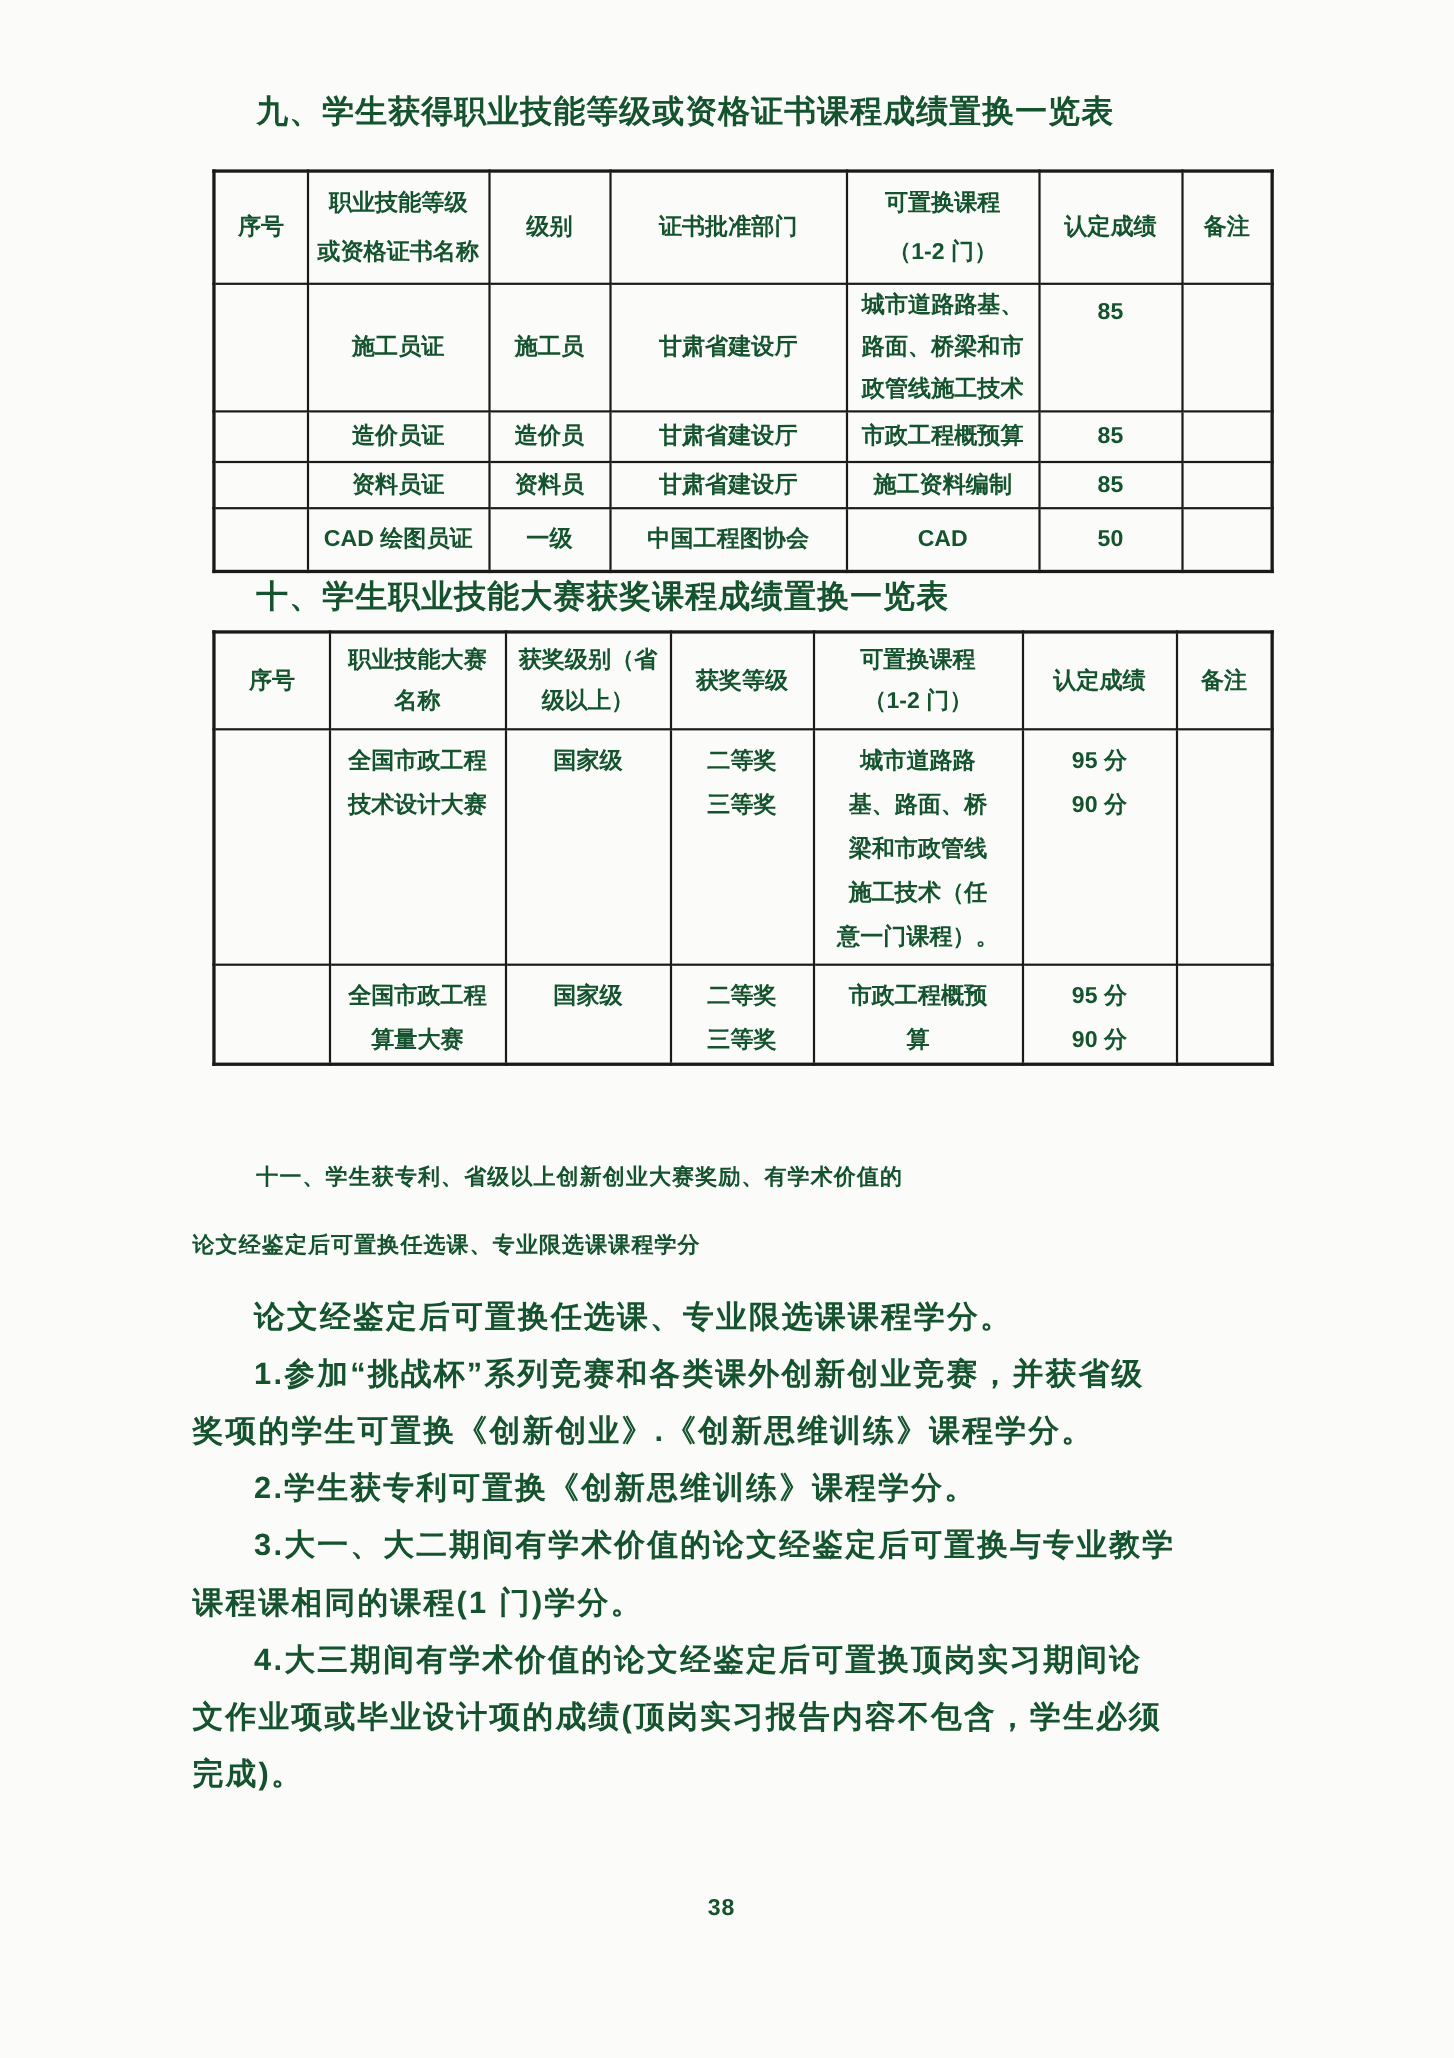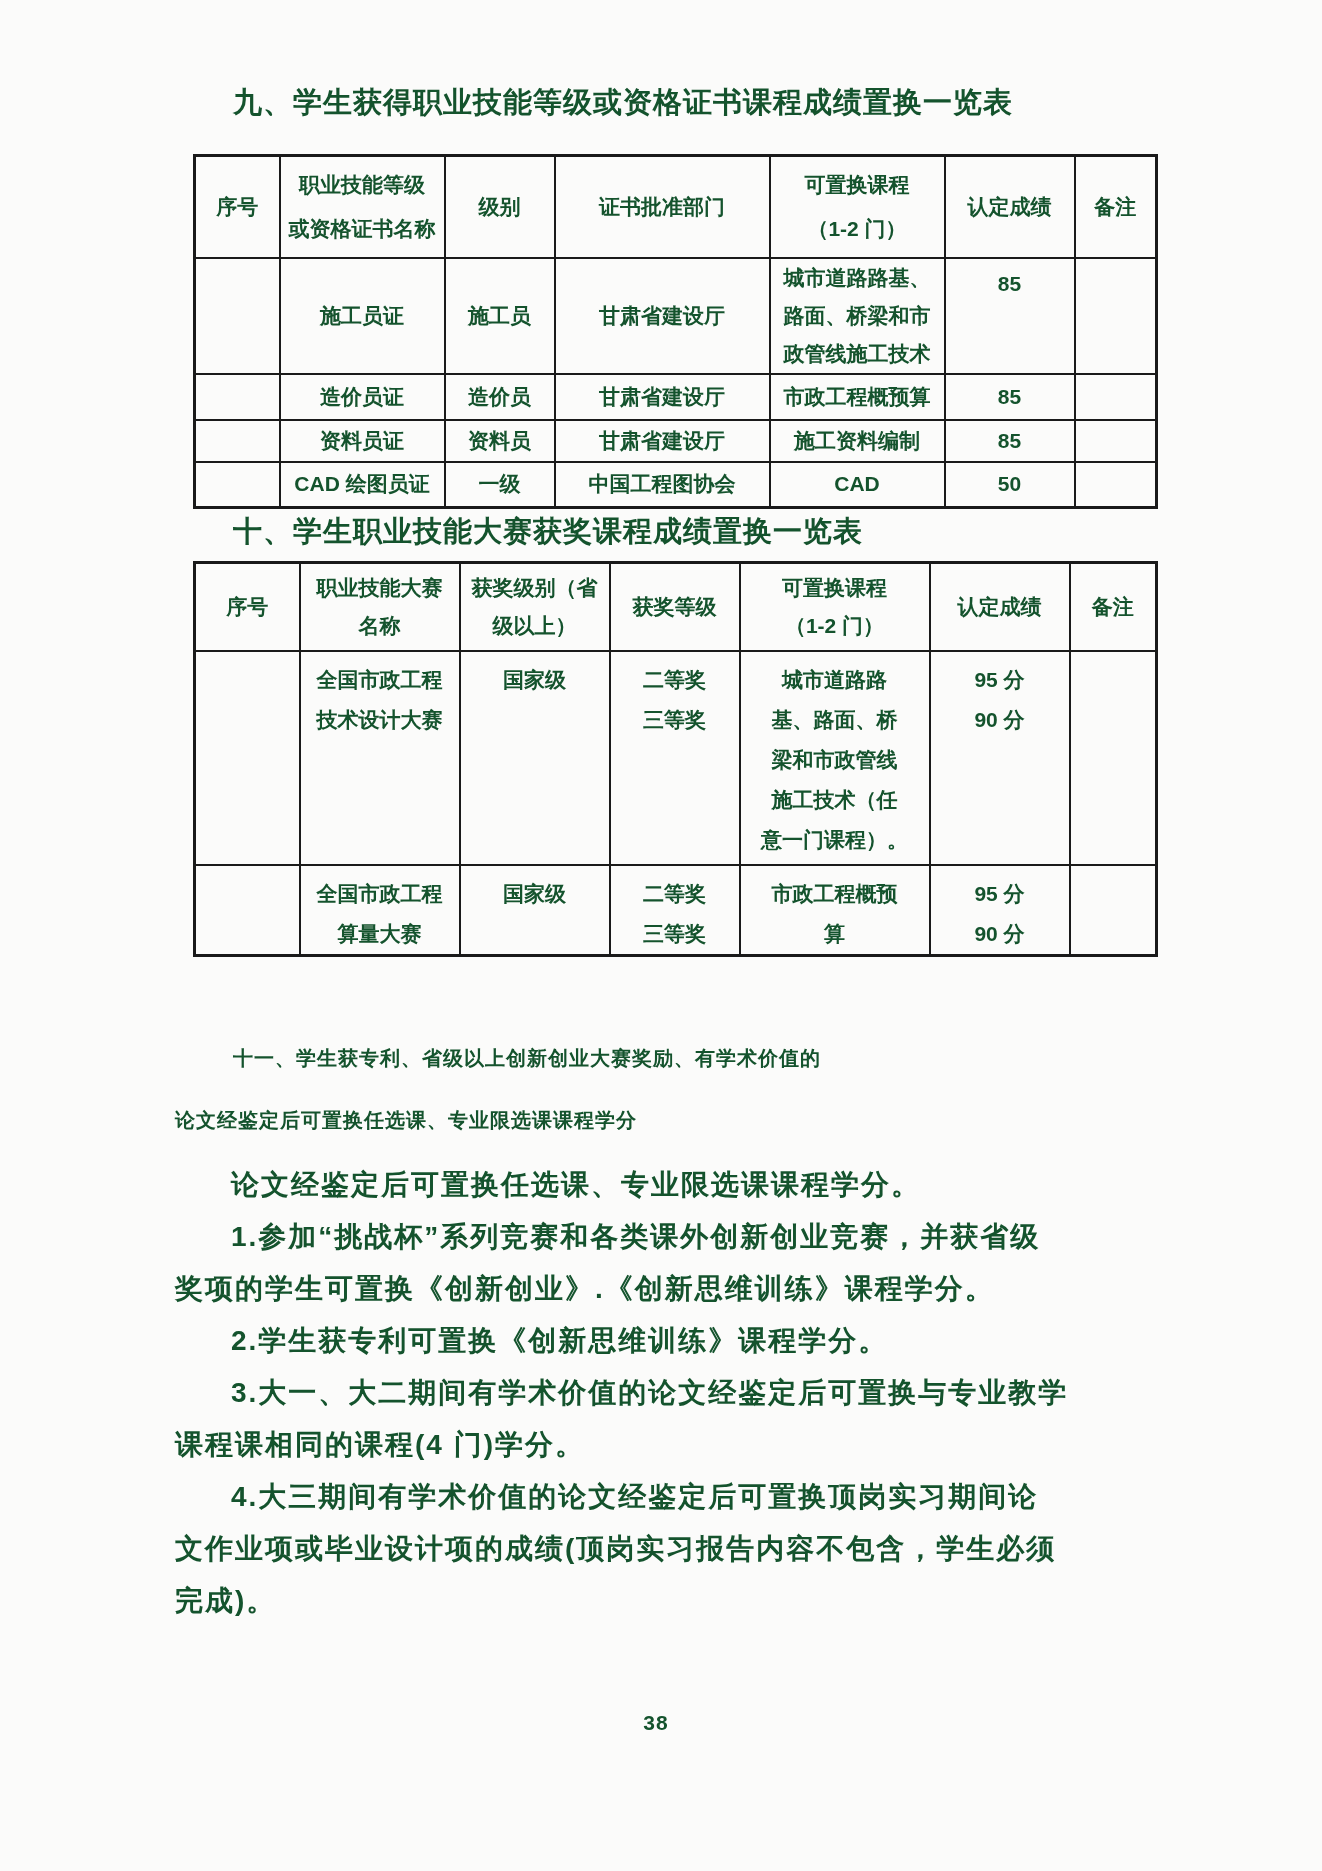--- a/index.html
+++ b/index.html
@@ -40,21 +40,21 @@
     font-weight: 600;
     line-height: 40px;
     padding: 0 2px;
   }
   .grade-table th { font-weight: 700; line-height: 44px; }
   .t10 th { line-height: 38px; }
   .t9 thead tr { height: 102px; }
   .t9 tbody tr.r0 { height: 112px; }
   .t9 tbody tr.r1 { height: 46px; }
   .t9 tbody tr.r2 { height: 42px; }
-  .t9 tbody tr.r3 { height: 46px; }
+  .t9 tbody tr.r3 { height: 58px; }
   .t9 tbody tr.r0 td { line-height: 38px; }
   .t9 td.va-top { vertical-align: top; padding-top: 6px; }
   .t10 thead tr { height: 88px; }
   .t10 tbody tr.r0 { height: 214px; }
   .t10 tbody tr.r1 { height: 86px; }
   .t10 tbody tr td { vertical-align: top; padding-top: 8px; text-align: center; }
   .sec11-title {
     margin-top: 70px;
     width: 1010px;
     font-size: 20px; font-weight: 800;
@@ -215,20 +215,20 @@
   <div class="sec11-title">
     <div class="line1">十一、学生获专利、省级以上创新创业大赛奖励、有学术价值的</div>
     <div class="line2">论文经鉴定后可置换任选课、专业限选课课程学分</div>
   </div>
 
   <p class="body-par first-par">论文经鉴定后可置换任选课、专业限选课课程学分。</p>
   <p class="body-par">1.参加“挑战杯”系列竞赛和各类课外创新创业竞赛，并获省级
 奖项的学生可置换《创新创业》.《创新思维训练》课程学分。</p>
   <p class="body-par">2.学生获专利可置换《创新思维训练》课程学分。</p>
   <p class="body-par">3.大一、大二期间有学术价值的论文经鉴定后可置换与专业教学
-课程课相同的课程(4 门)学分。</p>
+课程课相同的课程(1 门)学分。</p>
   <p class="body-par">4.大三期间有学术价值的论文经鉴定后可置换顶岗实习期间论
 文作业项或毕业设计项的成绩(顶岗实习报告内容不包含，学生必须
 完成)。</p>
 
   <div class="page-number">38</div>
 
 </div>
 
 </body></html>

